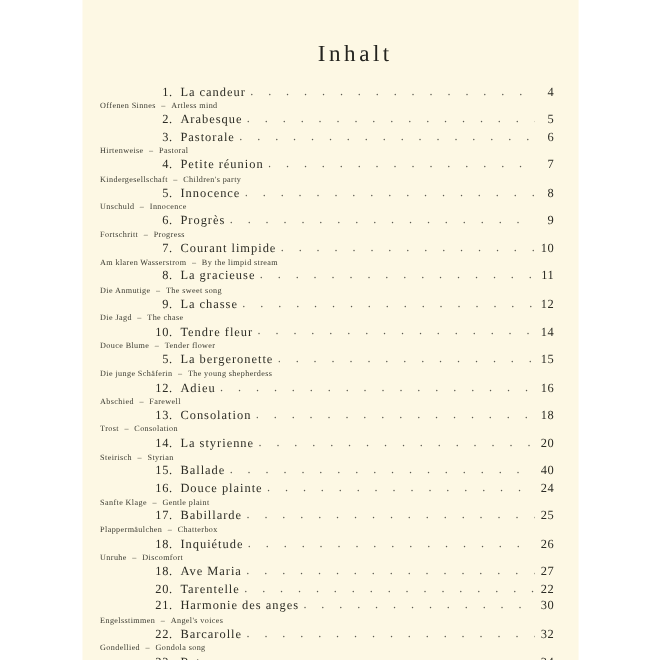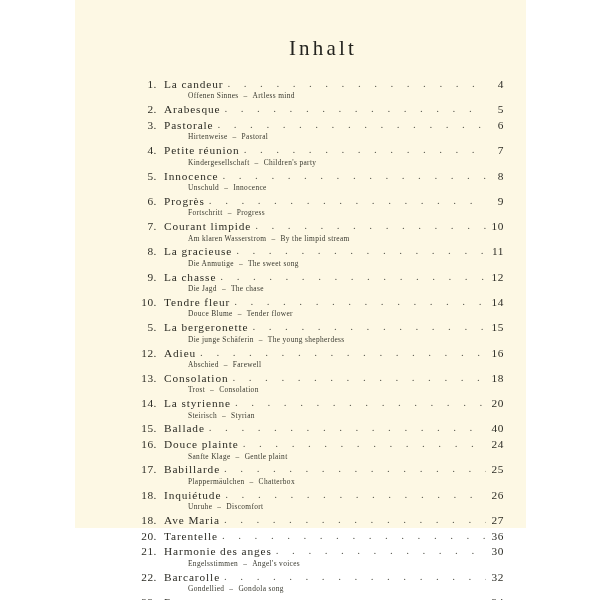--- a/index.html
+++ b/index.html
@@ -17,21 +17,21 @@
     position: relative;
     width: 600px;
     height: 600px;
     background: #ffffff;
   }
   .paper {
     position: absolute;
     left: 75px;
     top: 0;
     width: 451px;
-    height: 528px;
+    height: 600px;
     background: #fdf8e4;
   }
   .content {
     position: absolute;
     left: 0;
     top: 0;
     width: 451px;
     height: 600px;
     color: #2b2b26;
   }
@@ -92,24 +92,24 @@
   .entry-page {
     flex: 0 0 auto;
     width: 16px;
     text-align: right;
     white-space: nowrap;
   }
   .entry-sub {
     font-size: 7.4px;
     letter-spacing: 0.35px;
     color: #39392f;
-    padding-left: 113px;
     margin-top: 2.2px;
     white-space: nowrap;
     line-height: 1.0;
+    margin-left: 16px;
   }
   .entry-sub .dash {
     padding: 0 5px;
   }
 </style>
 </head>
 <body>
 
 <div class="page-wrap">
   <div class="paper">
@@ -282,21 +282,21 @@
               <span class="entry-title">Ave Maria</span>
               <span class="entry-dots">. . . . . . . . . . . . . . . . . . . . . . . . . . . . . . . . . . . . . . . . . . . . . . . . . . . . . . . . . .</span>
               <span class="entry-page">27</span>
             </div>
           </li>
           <li class="toc-entry">
             <div class="entry-line">
               <span class="entry-num">20.</span>
               <span class="entry-title">Tarentelle</span>
               <span class="entry-dots">. . . . . . . . . . . . . . . . . . . . . . . . . . . . . . . . . . . . . . . . . . . . . . . . . . . . . . . . . .</span>
-              <span class="entry-page">36</span>
+              <span class="entry-page">22</span>
             </div>
           </li>
           <li class="toc-entry">
             <div class="entry-line">
               <span class="entry-num">21.</span>
               <span class="entry-title">Harmonie des anges</span>
               <span class="entry-dots">. . . . . . . . . . . . . . . . . . . . . . . . . . . . . . . . . . . . . . . . . . . . . . . . . . . . . . . . . .</span>
               <span class="entry-page">30</span>
             </div>
             <div class="entry-sub"><span>Engelsstimmen</span><span class="dash">–</span><span>Angel's voices</span></div>

